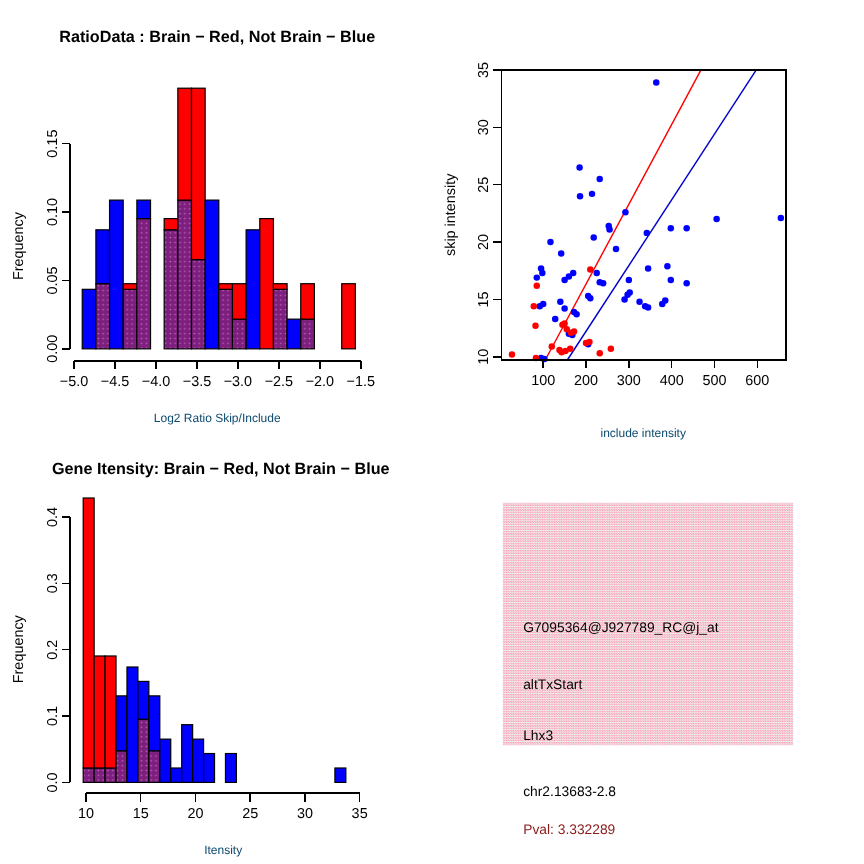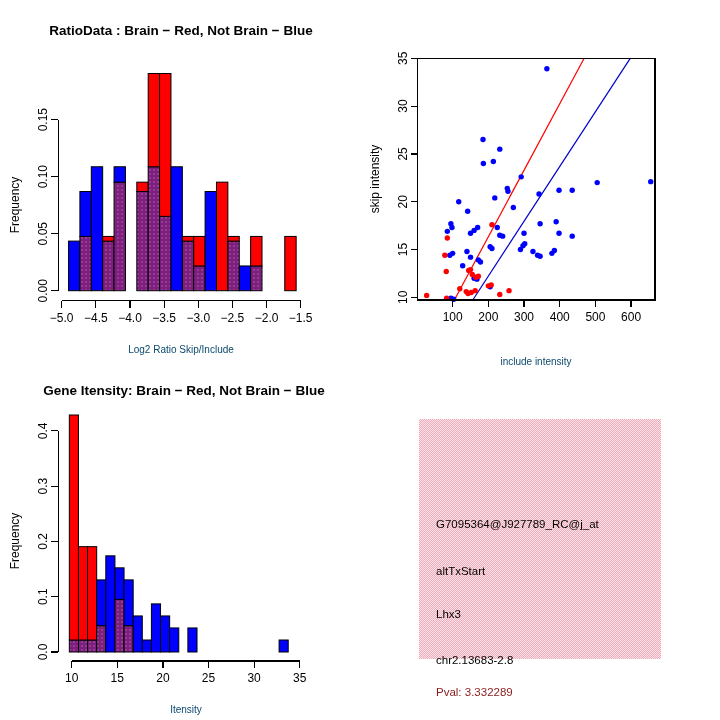--- a/index.html
+++ b/index.html
@@ -6,21 +6,21 @@
   #figure{position:relative;width:720px;height:720px;background:#ffffff;overflow:hidden;
           font-family:"Liberation Sans",sans-serif;}
   .panel{position:absolute;width:360px;height:360px;}
   .panel svg{position:absolute;left:0;top:0;}
   .ptitle{position:absolute;transform:translateX(-50%);font-weight:bold;font-size:13.5px;
           white-space:nowrap;color:#000;}
   .xlab{position:absolute;transform:translateX(-50%);font-size:10px;white-space:nowrap;color:#0c4a6e;}
   .ylab{position:absolute;transform:translate(-50%,-50%) rotate(-90deg);font-size:12px;
         white-space:nowrap;color:#000;}
   svg text{font-family:"Liberation Sans",sans-serif;fill:#000;}
-  .infobox{position:absolute;left:59px;top:59px;width:242px;height:240px;
+  .infobox{position:absolute;left:59px;top:59px;width:242px;height:202px;
            background:conic-gradient(var(--c-pink-a) 25%, var(--c-pink-b) 0 50%,
                       var(--c-pink-a) 0 75%, var(--c-pink-b) 0);
            background-size:2px 2px;}
   .info-line{position:absolute;left:17px;font-size:11.5px;line-height:13px;white-space:nowrap;}
 </style>
 </head>
 <body>
 
 <div id="figure">
 

